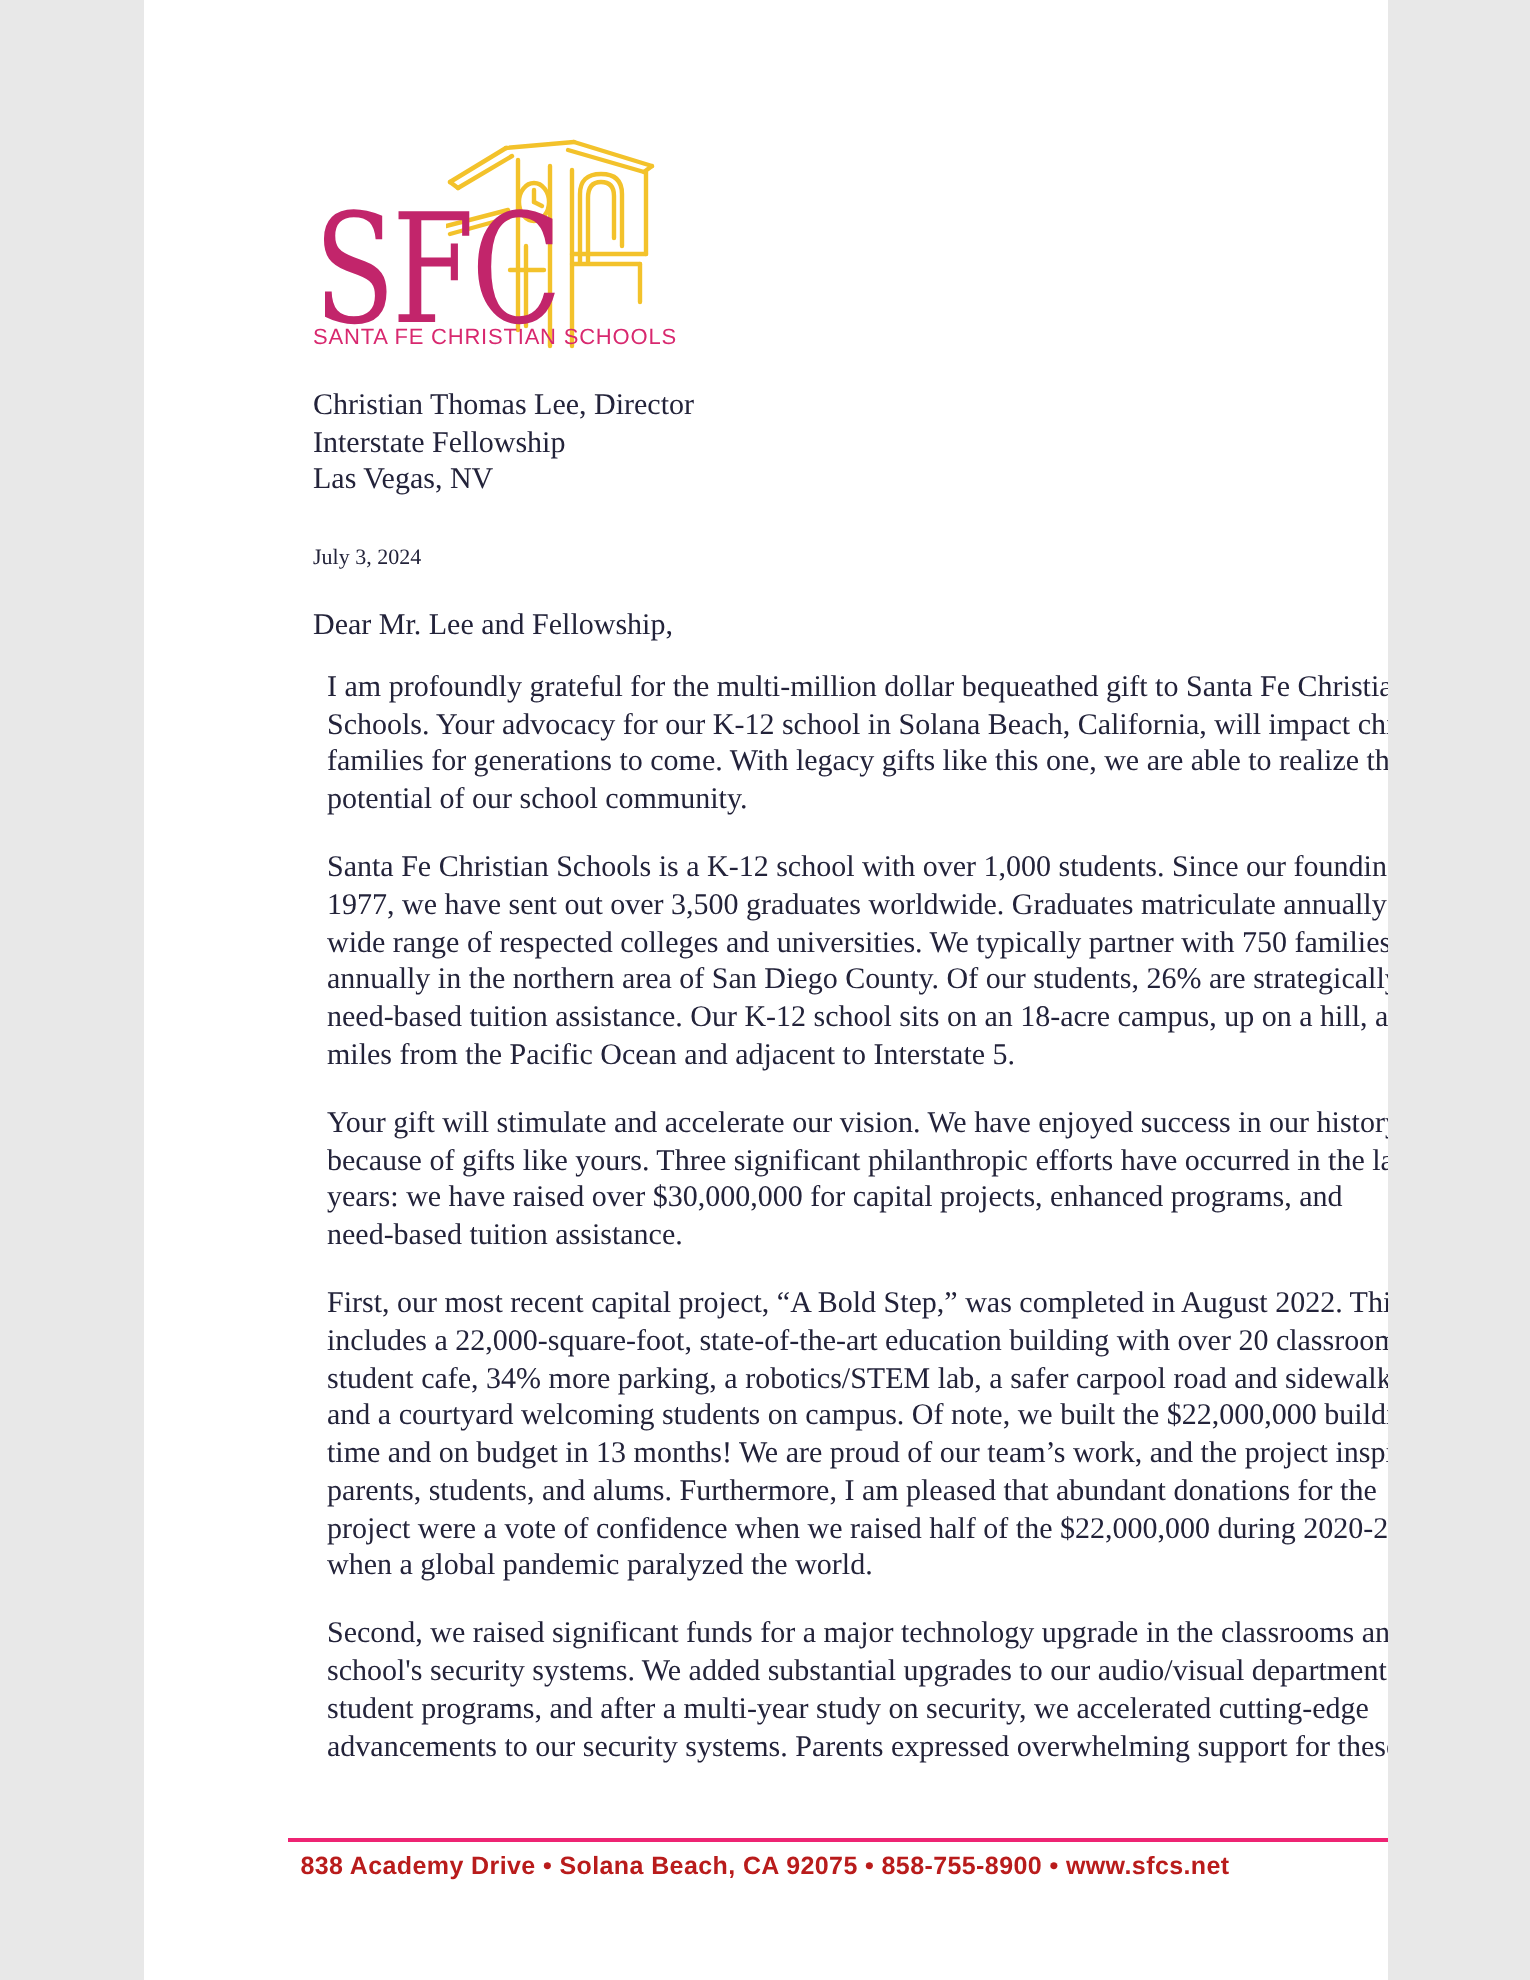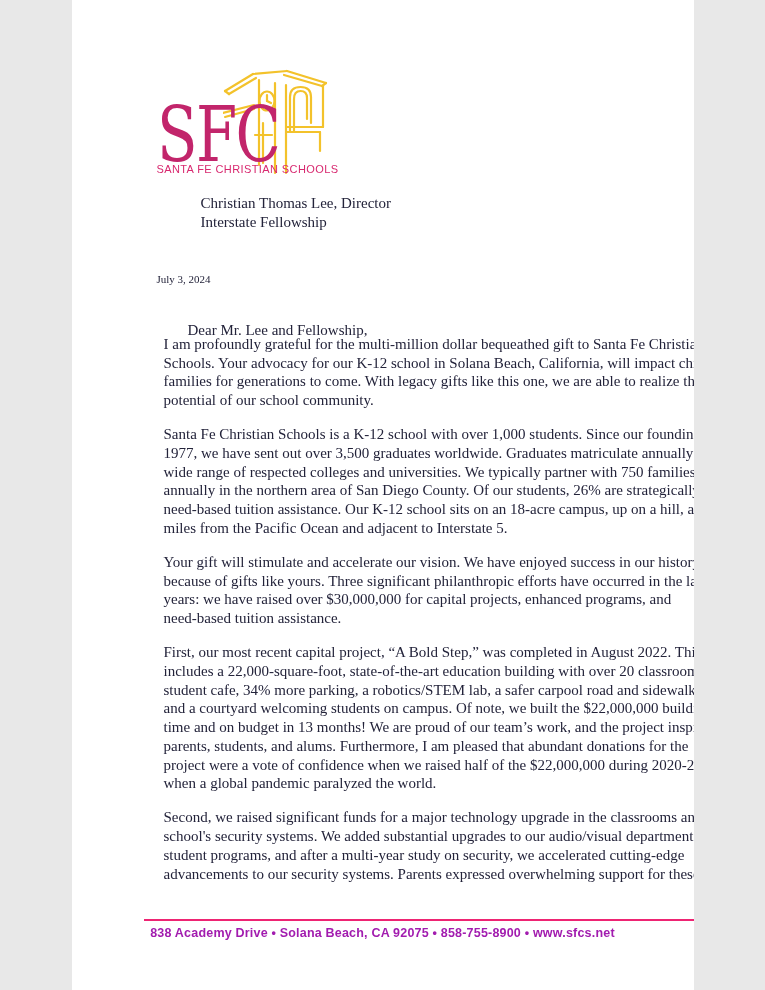--- a/index.html
+++ b/index.html
@@ -59,36 +59,34 @@
     text-align: right;
   }
 
   
   .recipient-block {
     position: absolute;
     left: 85px;
     top: 194px;
     font-size: 15px;
     line-height: 18.7px;
-    margin-left: 44px;
   }
   .date-line {
     position: absolute;
     left: 85px;
     top: 270px;
     font-size: 11px;
     line-height: 18.7px;
   }
   .salutation-line {
     position: absolute;
     left: 85px;
-    top: 321px;
+    top: 304px;
     font-size: 15px;
     line-height: 18.7px;
-    margin-left: 31px;
   }
   .letter-body {
     position: absolute;
     left: 68px;
     top: 335px;
     width: 660px;
     font-size: 15px;
     line-height: 18.7px;
     margin-left: 24px;
   }
@@ -109,21 +107,21 @@
   .footer-contact {
     position: absolute;
     left: 0;
     right: 0;
     top: 926px;
     text-align: center;
     font-family: "Liberation Sans", sans-serif;
     font-size: 12.5px;
     font-weight: bold;
     letter-spacing: 0.2px;
-    color: #a21caf;
+    color: #b91c1c;
   }
 
   
   .speck { position: absolute; background: #dcdcdc; border-radius: 50%; }
   .speck.s1 { left: 697px; top: 104px; width: 4px; height: 4px; }
   .speck.s2 { left: 680px; top: 103px; width: 3px; height: 2px; background:#e6e6e6; }
   .speck.s3 { left: 701px; top: 341px; width: 3px; height: 3px; background:#ececec; }
 </style>
 </head>
 <body>
@@ -166,20 +164,21 @@
       <path d="M40 56 V96"></path>
         <path d="M32 68 H49"></path>
     </svg>
     <div class="sfc-acronym">SFC</div>
     <div class="school-name">SANTA FE CHRISTIAN SCHOOLS</div>
   </div>
 
   <div class="recipient-block">
     <div>Christian Thomas Lee, Director</div>
     <div>Interstate Fellowship</div>
+    <div>Las Vegas, NV</div>
   </div>
 
   <div class="date-line">July 3, 2024</div>
 
   <div class="salutation-line">Dear Mr. Lee and Fellowship,</div>
 
   <div class="letter-body">
     <p>I am profoundly grateful for the multi-million dollar bequeathed gift to Santa Fe Christian
 Schools. Your advocacy for our K-12 school in Solana Beach, California, will impact children and
 families for generations to come. With legacy gifts like this one, we are able to realize the full

